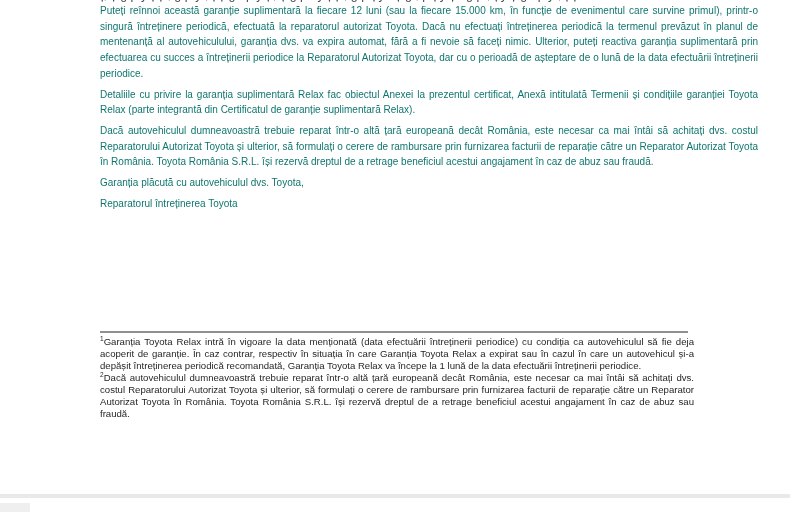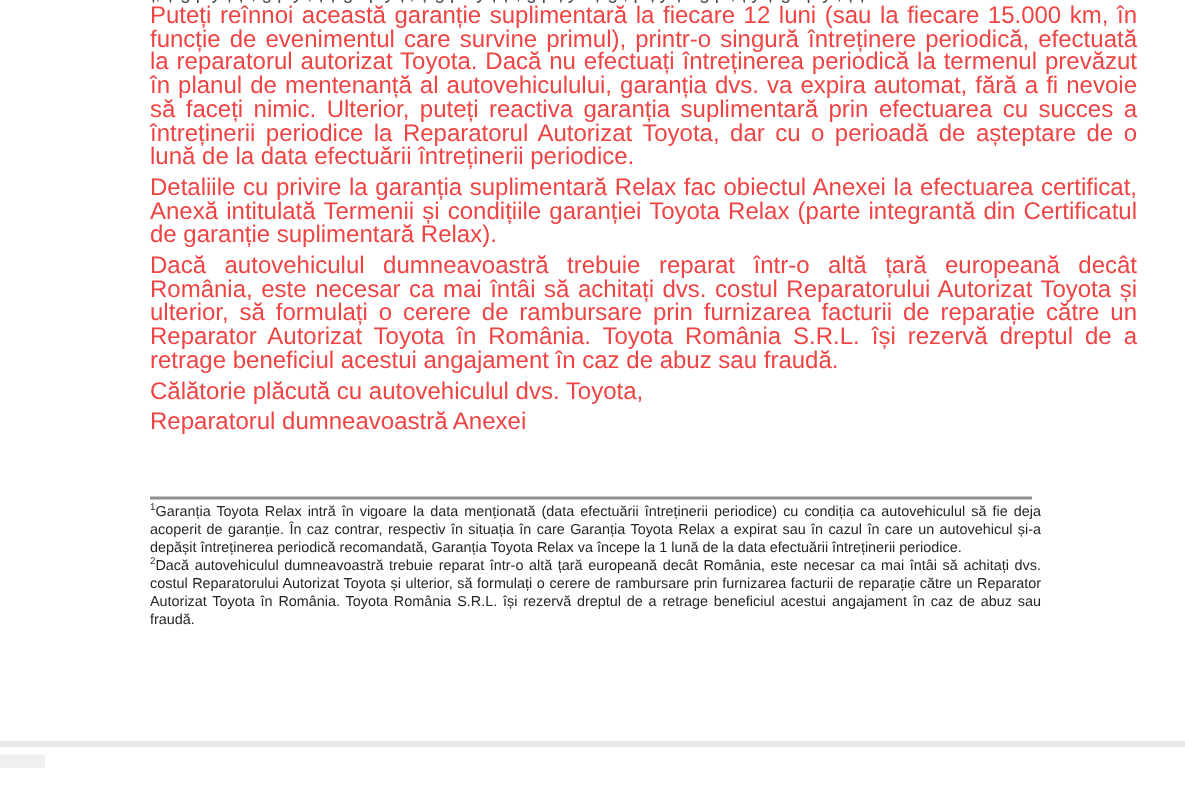--- a/index.html
+++ b/index.html
@@ -26,22 +26,22 @@
     line-height: 16px;
     color: #4a4a4a;
     white-space: nowrap;
   }
 
   
   #body-text {
     position: absolute;
     left: 100px; top: 3px;
     width: 658px;
-    color: #ef4444;
-    font-size: 16px;
+    color: #0f766e;
+    font-size: 10px;
     line-height: 15.7px;
     text-align: justify;
   }
   #body-text p { margin: 0 0 5px 0; }
   #body-text sup { font-size: 0.62em; line-height: 0; }
 
   
   #footnote-area {
     position: absolute;
     left: 100px; top: 331px;
@@ -82,30 +82,30 @@
 
   <div id="top-clip">
     <span>ț, ș g p y ț ș , g p y , ț ș g . p y ț , ș g p . y ț ș , g p ț y . ș g , p ț y ș . g p , ț y ș g . p y , ț ș</span>
   </div>
 
   <div id="body-text">
     <p>
       <span>Puteți reînnoi această garanție suplimentară la fiecare 12 luni (sau la fiecare 15.000 km, în funcție de evenimentul care survine primul), printr-o singură întreținere periodică, efectuată la reparatorul autorizat Toyota. Dacă nu efectuați întreținerea periodică la termenul prevăzut în planul de mentenanță al autovehiculului, garanția dvs. va expira automat, fără a fi nevoie să faceți nimic. Ulterior, puteți reactiva garanția suplimentară prin efectuarea cu succes a întreținerii periodice la Reparatorul Autorizat Toyota, dar cu o perioadă de așteptare de o lună de la data efectuării întreținerii periodice.</span>
     </p>
     <p>
-      <span>Detaliile cu privire la garanția suplimentară Relax fac obiectul Anexei la efectuarea certificat, Anexă intitulată Termenii și condițiile garanției Toyota Relax (parte integrantă din Certificatul de garanție suplimentară Relax).</span>
+      <span>Detaliile cu privire la garanția suplimentară Relax fac obiectul Anexei la prezentul certificat, Anexă intitulată Termenii și condițiile garanției Toyota Relax (parte integrantă din Certificatul de garanție suplimentară Relax).</span>
     </p>
     <p>
       <span>Dacă autovehiculul dumneavoastră trebuie reparat într-o altă țară europeană decât România, este necesar ca mai întâi să achitați dvs. costul Reparatorului Autorizat Toyota și ulterior, să formulați o cerere de rambursare prin furnizarea facturii de reparație către un Reparator Autorizat Toyota în România. Toyota România S.R.L. își rezervă dreptul de a retrage beneficiul acestui angajament în caz de abuz sau fraudă.</span>
     </p>
     <p>
-      <span>Călătorie plăcută cu autovehiculul dvs. Toyota,</span>
+      <span>Garanția plăcută cu autovehiculul dvs. Toyota,</span>
     </p>
     <p>
-      <span>Reparatorul dumneavoastră Anexei</span>
+      <span>Reparatorul întreținerea Toyota</span>
     </p>
   </div>
 
   <div id="footnote-area">
     <div id="footnote-rule"></div>
     <p class="footnote"><sup>1</sup><span>Garanția Toyota Relax intră în vigoare la data menționată (data efectuării întreținerii periodice) cu condiția ca autovehiculul să fie deja acoperit de garanție. În caz contrar, respectiv în situația în care Garanția Toyota Relax a expirat sau în cazul în care un autovehicul și-a depășit întreținerea periodică recomandată, Garanția Toyota Relax va începe la 1 lună de la data efectuării întreținerii periodice.</span></p>
     <p class="footnote"><sup>2</sup><span>Dacă autovehiculul dumneavoastră trebuie reparat într-o altă țară europeană decât România, este necesar ca mai întâi să achitați dvs. costul Reparatorului Autorizat Toyota și ulterior, să formulați o cerere de rambursare prin furnizarea facturii de reparație către un Reparator Autorizat Toyota în România. Toyota România S.R.L. își rezervă dreptul de a retrage beneficiul acestui angajament în caz de abuz sau fraudă.</span></p>
   </div>
 
   <div id="page-boundary"></div>

